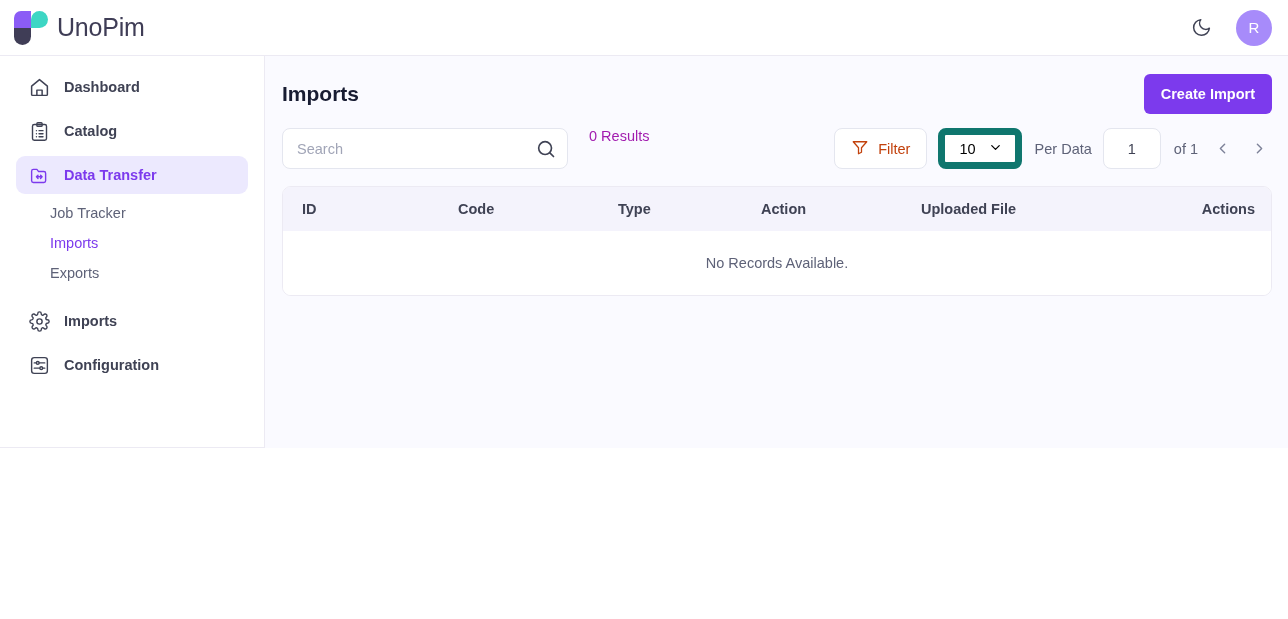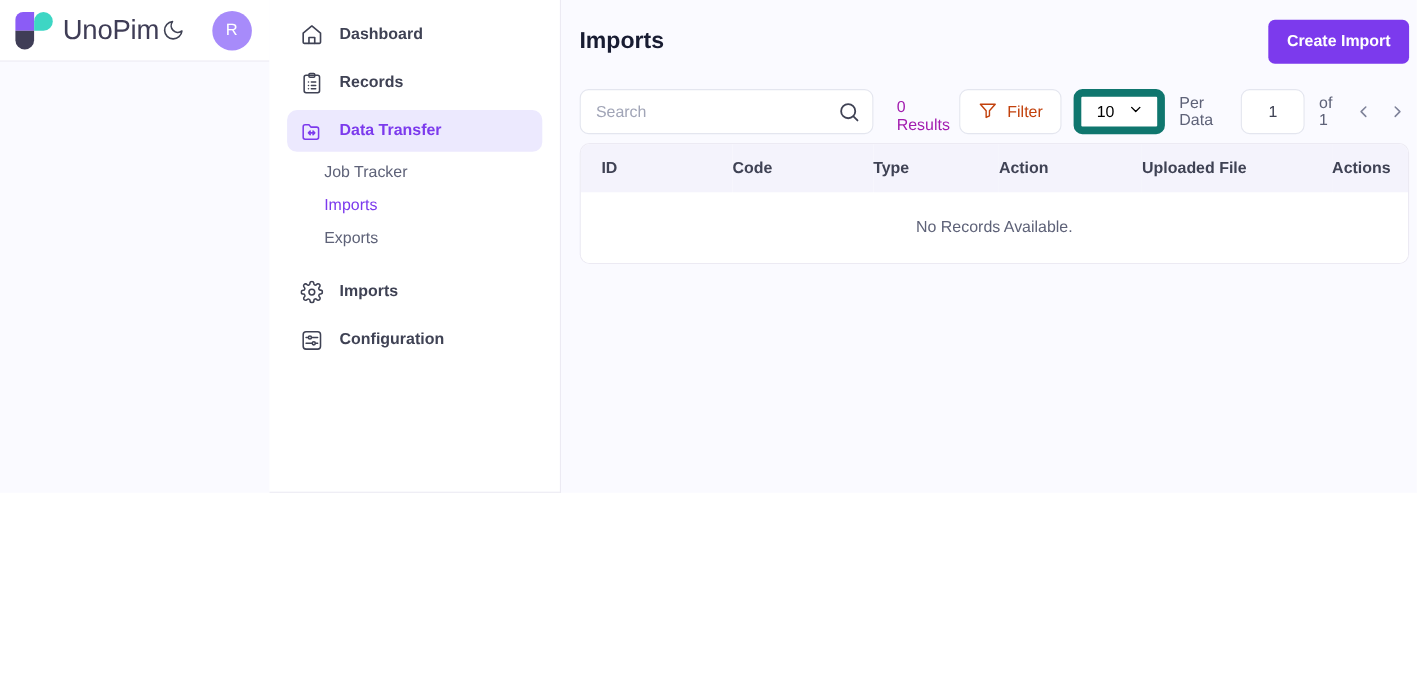--- a/index.html
+++ b/index.html
@@ -9,21 +9,21 @@
     height: 619px;
     overflow: hidden;
     font-family: "Liberation Sans", sans-serif;
     background: #ffffff;
   }
 
   .app {
     width: 1288px;
     height: 448px;
     display: flex;
-    flex-direction: row;
+    flex-direction: column;
     background: #fafaff;
   }
 
   
   .header {
     height: 56px;
     min-height: 56px;
     background: #ffffff;
     border-bottom: 1px solid #eceaf3;
     display: flex;
@@ -188,21 +188,21 @@
     padding: 0 17px;
     font-size: 14.5px;
     font-weight: 600;
     font-family: "Liberation Sans", sans-serif;
     cursor: pointer;
   }
 
   
   .toolbar {
     display: flex;
-    align-items: flex-end;
+    align-items: flex-start;
     padding: 0 16px 0 17px;
     height: 50px;
     gap: 0;
   }
 
   .search-wrap {
     position: relative;
     width: 286px;
     height: 41px;
   }
@@ -379,21 +379,21 @@
       </div>
 
       <div class="nav-item">
         <span class="nav-icon">
           <svg width="21" height="21" viewBox="0 0 24 24" fill="none" stroke="currentColor" stroke-width="1.6" stroke-linecap="round" stroke-linejoin="round">
             <rect x="4" y="4" width="16" height="18" rx="2"></rect>
             <rect x="9" y="2" width="6" height="4" rx="1"></rect>
             <path d="M8.5 11h.01M11.5 11H16M8.5 14.5h.01M11.5 14.5H16M8.5 18h.01M11.5 18H16"></path>
           </svg>
         </span>
-        <span>Records</span>
+        <span>Catalog</span>
       </div>
 
       <div class="nav-item active">
         <span class="nav-icon">
           <svg width="21" height="21" viewBox="0 0 24 24" fill="none" stroke="currentColor" stroke-width="1.6" stroke-linecap="round" stroke-linejoin="round">
             <path d="M3 7a2 2 0 0 1 2-2h4l2 2.5h6a2 2 0 0 1 2 2V18a2 2 0 0 1-2 2H5a2 2 0 0 1-2-2z"></path>
             <path d="M8.5 13.5H15M8.5 13.5l1.8-1.8M8.5 13.5l1.8 1.8M15 13.5l-1.8-1.8M15 13.5l-1.8 1.8"></path>
           </svg>
         </span>
         <span>Data Transfer</span>

